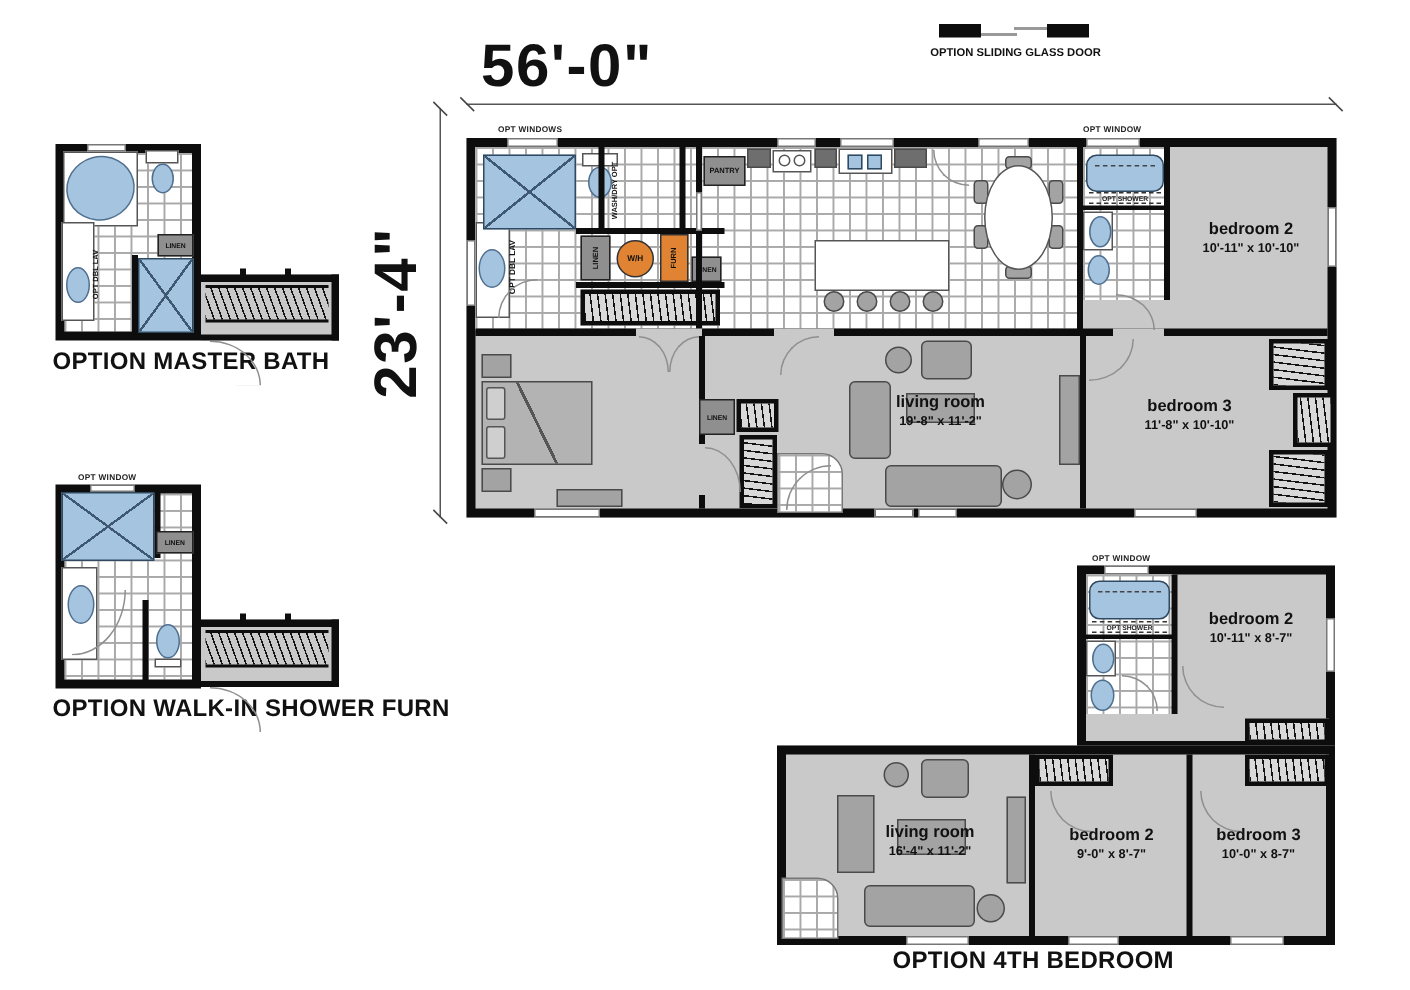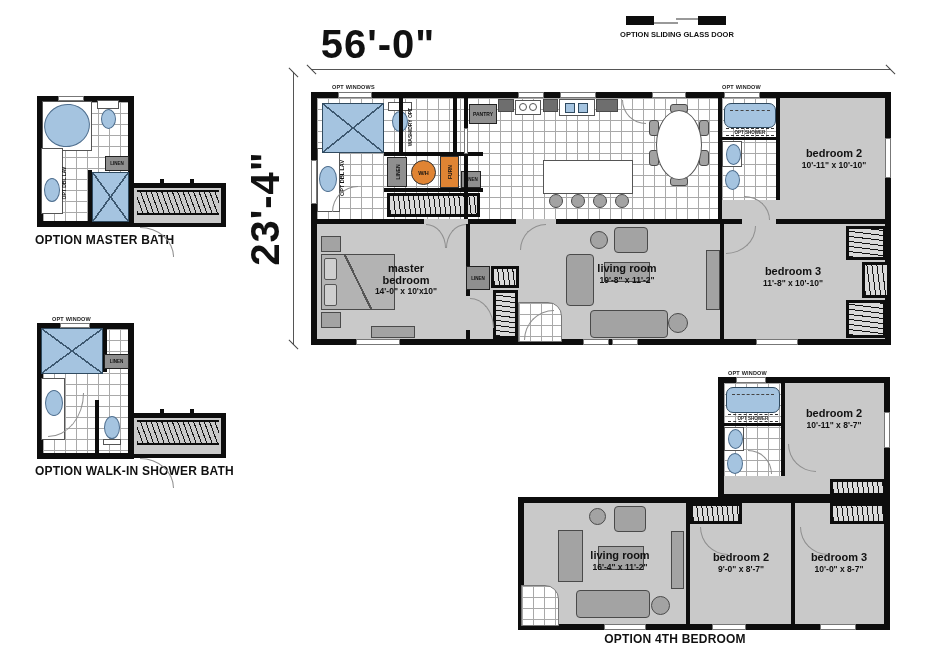--- a/index.html
+++ b/index.html
@@ -38,21 +38,21 @@
   .arc-tl{border-radius:100% 0 0 0;border-right:0;border-bottom:0;}
   .arc-tr{border-radius:0 100% 0 0;border-left:0;border-bottom:0;}
   .arc-bl{border-radius:0 0 0 100%;border-right:0;border-top:0;}
   .arc-br{border-radius:0 0 100% 0;border-left:0;border-top:0;}
   .tiny{font-size:5.5px;font-weight:bold;letter-spacing:.2px;white-space:nowrap;color:#222;}
   .vwrap{display:flex;align-items:center;justify-content:center;overflow:visible;}
   .vspan{transform:rotate(-90deg);white-space:nowrap;font-size:5.5px;font-weight:bold;color:#111;}
   .room-label{text-align:center;z-index:6;}
   .rname{font-weight:bold;font-size:11px;line-height:1.05;}
   .rdims{font-weight:bold;font-size:8.5px;line-height:1.3;}
-  .opt-title{font-weight:bold;font-size:12px;letter-spacing:.2px;white-space:nowrap;}
+  .opt-title{font-weight:bold;font-size:16px;letter-spacing:.2px;white-space:nowrap;}
   .big-dim{font-weight:bold;font-size:40px;letter-spacing:1px;text-align:center;white-space:nowrap;}
   .dimline{background:#555;}
   .tick{width:13px;height:1px;background:#444;transform:rotate(45deg);}
   .legend-label{font-weight:bold;font-size:7.5px;text-align:center;white-space:nowrap;}
   .dash-top{border-top:1px dashed #444;}
   .optshower{font-size:4.5px;font-weight:bold;text-align:center;border-top:1px dashed #333;border-bottom:1px dashed #333;line-height:7px;white-space:nowrap;overflow:hidden;color:#222;}
   .bed{background:#b3b3b3;border:1.5px solid #4a4a4a;
        background-image:linear-gradient(64deg,transparent calc(50% - 1px),#555 calc(50% - 1px) calc(50% + 1px),transparent calc(50% + 1px));}
   .pillow{background:#cfcfcf;border:1px solid #555;border-radius:2px;}
   .z1{z-index:1}.z2{z-index:2}.z3{z-index:3}.z4{z-index:4}.z5{z-index:5}
@@ -163,24 +163,20 @@
   <div class="el z4" style="left:424px;top:219px;width:44px;height:5px;background:var(--floor);"></div>
   <div class="el z4" style="left:516px;top:219px;width:40px;height:5px;background:var(--floor);"></div>
   <div class="el z4" style="left:742px;top:219px;width:34px;height:5px;background:var(--floor);"></div>
 
   <div class="el furniture z2" style="left:321px;top:236px;width:20px;height:16px;"></div>
   <div class="el bed z2" style="left:321px;top:254px;width:74px;height:56px;"></div>
   <div class="el pillow z3" style="left:324px;top:258px;width:13px;height:22px;"></div>
   <div class="el pillow z3" style="left:324px;top:284px;width:13px;height:22px;"></div>
   <div class="el furniture z2" style="left:321px;top:312px;width:20px;height:16px;"></div>
   <div class="el furniture z2" style="left:371px;top:326px;width:44px;height:12px;"></div>
-  <div class="el room-label" style="left:367px;top:263px;width:78px;">
-    <div class="rname" style="width:56px;margin:0 auto;">master bedroom</div>
-    <div class="rdims">14'-0" x 10'x10"</div>
-  </div>
 
   <div class="el wall z3" style="left:466px;top:224px;width:4px;height:115px;"></div>
   <div class="el z4" style="left:466px;top:296px;width:4px;height:34px;background:var(--floor);"></div>
   <div class="el graybox z3" style="left:466px;top:266px;width:24px;height:24px;">
       <span style="font-size:4.5px;font-weight:bold;">LINEN</span>
     </div>
   <div class="el rod-h z2" style="left:491px;top:266px;width:28px;height:22px;"></div>
   <div class="el rod-v z2" style="left:493px;top:290px;width:25px;height:49px;"></div>
 
   <div class="el furniture z2" style="left:614px;top:227px;width:34px;height:26px;border-radius:4px;"></div>
@@ -261,21 +257,21 @@
   <div class="el oval z3" style="left:45px;top:390px;width:18px;height:26px;"></div>
   <div class="el wall z3" style="left:95px;top:400px;width:4px;height:55px;"></div>
   <div class="el oval z3" style="left:104px;top:416px;width:16px;height:23px;"></div>
   <div class="el white-fix z2" style="left:103px;top:439px;width:18px;height:6px;"></div>
   <div class="el arc arc-br z4" style="left:48px;top:393px;width:36px;height:44px;"></div>
   <div class="el" style="left:134px;top:413px;width:92px;height:45px;background:var(--floor);border-top:5px solid var(--wall);border-right:5px solid var(--wall);border-bottom:4px solid var(--wall);"></div>
   <div class="el rod-strip z2" style="left:137px;top:420px;width:82px;height:25px;"></div>
   <div class="el wall z3" style="left:160px;top:409px;width:4px;height:9px;"></div>
   <div class="el wall z3" style="left:190px;top:409px;width:4px;height:9px;"></div>
   <div class="el arc arc-tr z4" style="left:140px;top:458px;width:34px;height:30px;"></div>
-  <div class="el opt-title" style="left:35px;top:464px;">OPTION WALK-IN SHOWER BATH</div>
+  <div class="el opt-title" style="left:35px;top:464px;">OPTION WALK-IN SHOWER FURN</div>
 
   <div class="el tiny" style="left:728px;top:370px;">OPT WINDOW</div>
   <div class="el plan" style="left:718px;top:377px;width:172px;height:123px;"></div>
   <div class="el win z5" style="left:736px;top:377px;width:30px;height:6px;"></div>
   <div class="el win z5" style="left:884px;top:412px;width:6px;height:36px;"></div>
   <div class="el tile z1" style="left:724px;top:383px;width:58px;height:93px;"></div>
   <div class="el tub z3" style="left:726px;top:387px;width:54px;height:26px;"></div>
   <div class="el dash-top z4" style="left:732px;top:394px;width:42px;height:1px;"></div>
   <div class="el optshower z4" style="left:728px;top:414px;width:50px;height:8px;">OPT SHOWER</div>
   <div class="el wall z3" style="left:724px;top:423px;width:58px;height:3px;"></div>

